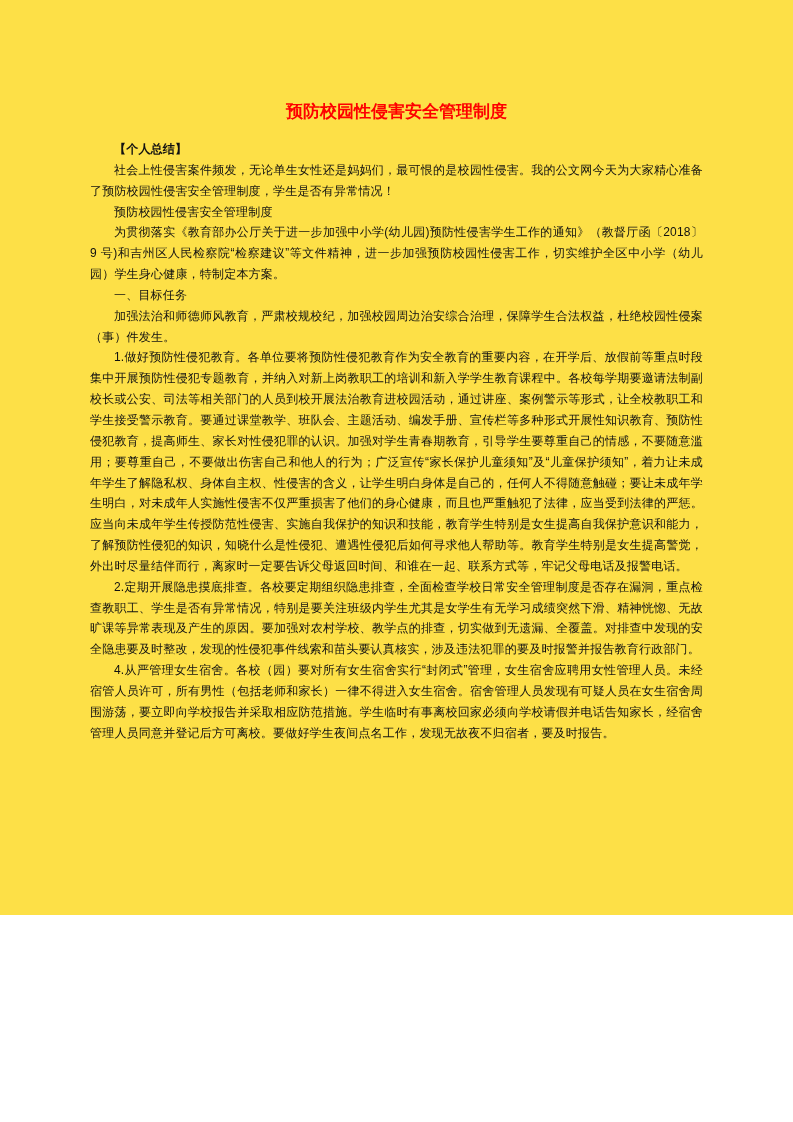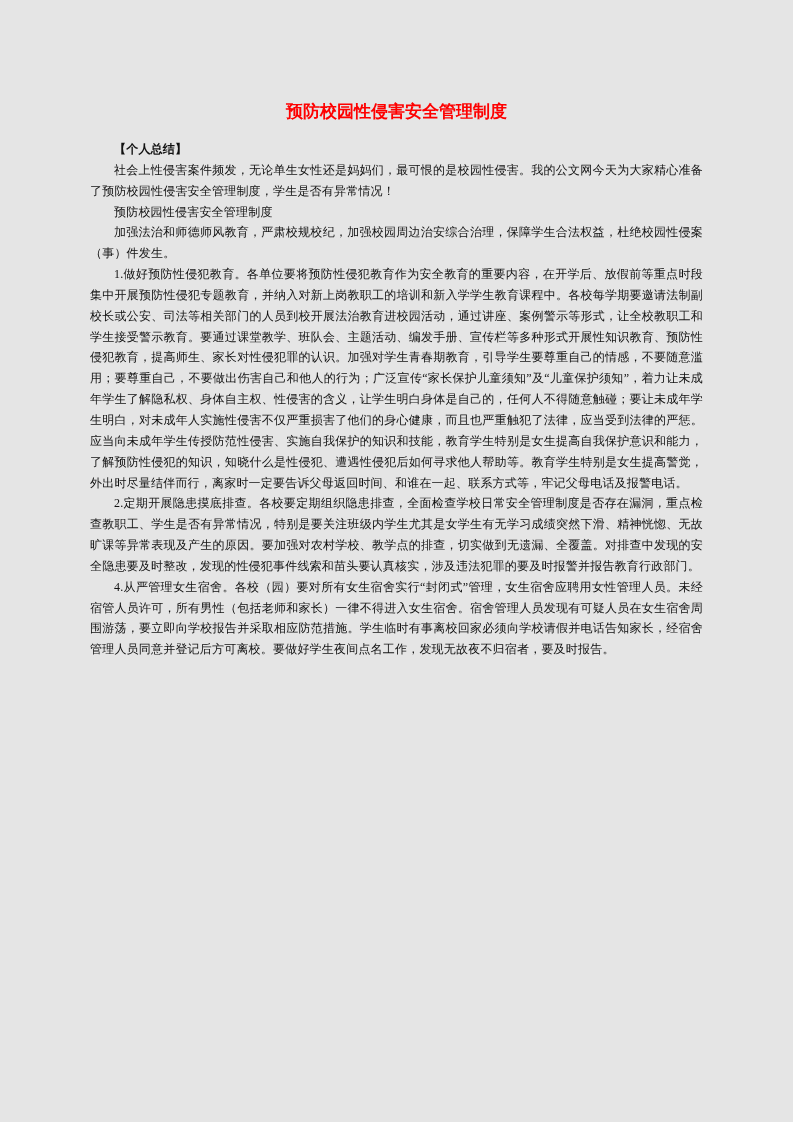--- a/index.html
+++ b/index.html
@@ -3,24 +3,24 @@
 <meta charset="utf-8">
 <style>
   html, body {
     margin: 0;
     padding: 0;
     background: #ffffff;
   }
   .page {
     position: relative;
     width: 793px;
-    height: 1122px;
-    background: #e5e5e5;
+    height: 915px;
+    background: #fde047;
     overflow: hidden;
-    font-family: Liberation Serif, serif;
+    font-family: Liberation Sans, sans-serif;
   }
   .content {
     position: absolute;
     left: 90px;
     top: 99px;
     width: 613px;
   }
   .doc-title {
     margin: 0 0 14px 0;
     font-size: 17px;
@@ -45,18 +45,20 @@
 </style>
 </head>
 <body>
 
 <div class="page">
   <div class="content">
     <h1 class="doc-title">预防校园性侵害安全管理制度</h1>
     <p class="para bold">【个人总结】</p>
     <p class="para">社会上性侵害案件频发，无论单生女性还是妈妈们，最可恨的是校园性侵害。我的公文网今天为大家精心准备了预防校园性侵害安全管理制度，学生是否有异常情况！</p>
     <p class="para">预防校园性侵害安全管理制度</p>
+    <p class="para">为贯彻落实《教育部办公厅关于进一步加强中小学(幼儿园)预防性侵害学生工作的通知》（教督厅函〔2018〕9 号)和吉州区人民检察院“检察建议”等文件精神，进一步加强预防校园性侵害工作，切实维护全区中小学（幼儿园）学生身心健康，特制定本方案。</p>
+    <p class="para">一、目标任务</p>
     <p class="para">加强法治和师德师风教育，严肃校规校纪，加强校园周边治安综合治理，保障学生合法权益，杜绝校园性侵案（事）件发生。</p>
     <p class="para">1.做好预防性侵犯教育。各单位要将预防性侵犯教育作为安全教育的重要内容，在开学后、放假前等重点时段集中开展预防性侵犯专题教育，并纳入对新上岗教职工的培训和新入学学生教育课程中。各校每学期要邀请法制副校长或公安、司法等相关部门的人员到校开展法治教育进校园活动，通过讲座、案例警示等形式，让全校教职工和学生接受警示教育。要通过课堂教学、班队会、主题活动、编发手册、宣传栏等多种形式开展性知识教育、预防性侵犯教育，提高师生、家长对性侵犯罪的认识。加强对学生青春期教育，引导学生要尊重自己的情感，不要随意滥用；要尊重自己，不要做出伤害自己和他人的行为；广泛宣传“家长保护儿童须知”及“儿童保护须知”，着力让未成年学生了解隐私权、身体自主权、性侵害的含义，让学生明白身体是自己的，任何人不得随意触碰；要让未成年学生明白，对未成年人实施性侵害不仅严重损害了他们的身心健康，而且也严重触犯了法律，应当受到法律的严惩。应当向未成年学生传授防范性侵害、实施自我保护的知识和技能，教育学生特别是女生提高自我保护意识和能力，了解预防性侵犯的知识，知晓什么是性侵犯、遭遇性侵犯后如何寻求他人帮助等。教育学生特别是女生提高警觉，外出时尽量结伴而行，离家时一定要告诉父母返回时间、和谁在一起、联系方式等，牢记父母电话及报警电话。</p>
     <p class="para">2.定期开展隐患摸底排查。各校要定期组织隐患排查，全面检查学校日常安全管理制度是否存在漏洞，重点检查教职工、学生是否有异常情况，特别是要关注班级内学生尤其是女学生有无学习成绩突然下滑、精神恍惚、无故旷课等异常表现及产生的原因。要加强对农村学校、教学点的排查，切实做到无遗漏、全覆盖。对排查中发现的安全隐患要及时整改，发现的性侵犯事件线索和苗头要认真核实，涉及违法犯罪的要及时报警并报告教育行政部门。</p>
     <p class="para">4.从严管理女生宿舍。各校（园）要对所有女生宿舍实行“封闭式”管理，女生宿舍应聘用女性管理人员。未经宿管人员许可，所有男性（包括老师和家长）一律不得进入女生宿舍。宿舍管理人员发现有可疑人员在女生宿舍周围游荡，要立即向学校报告并采取相应防范措施。学生临时有事离校回家必须向学校请假并电话告知家长，经宿舍管理人员同意并登记后方可离校。要做好学生夜间点名工作，发现无故夜不归宿者，要及时报告。</p>
   </div>
 </div>
 
 </body></html>

